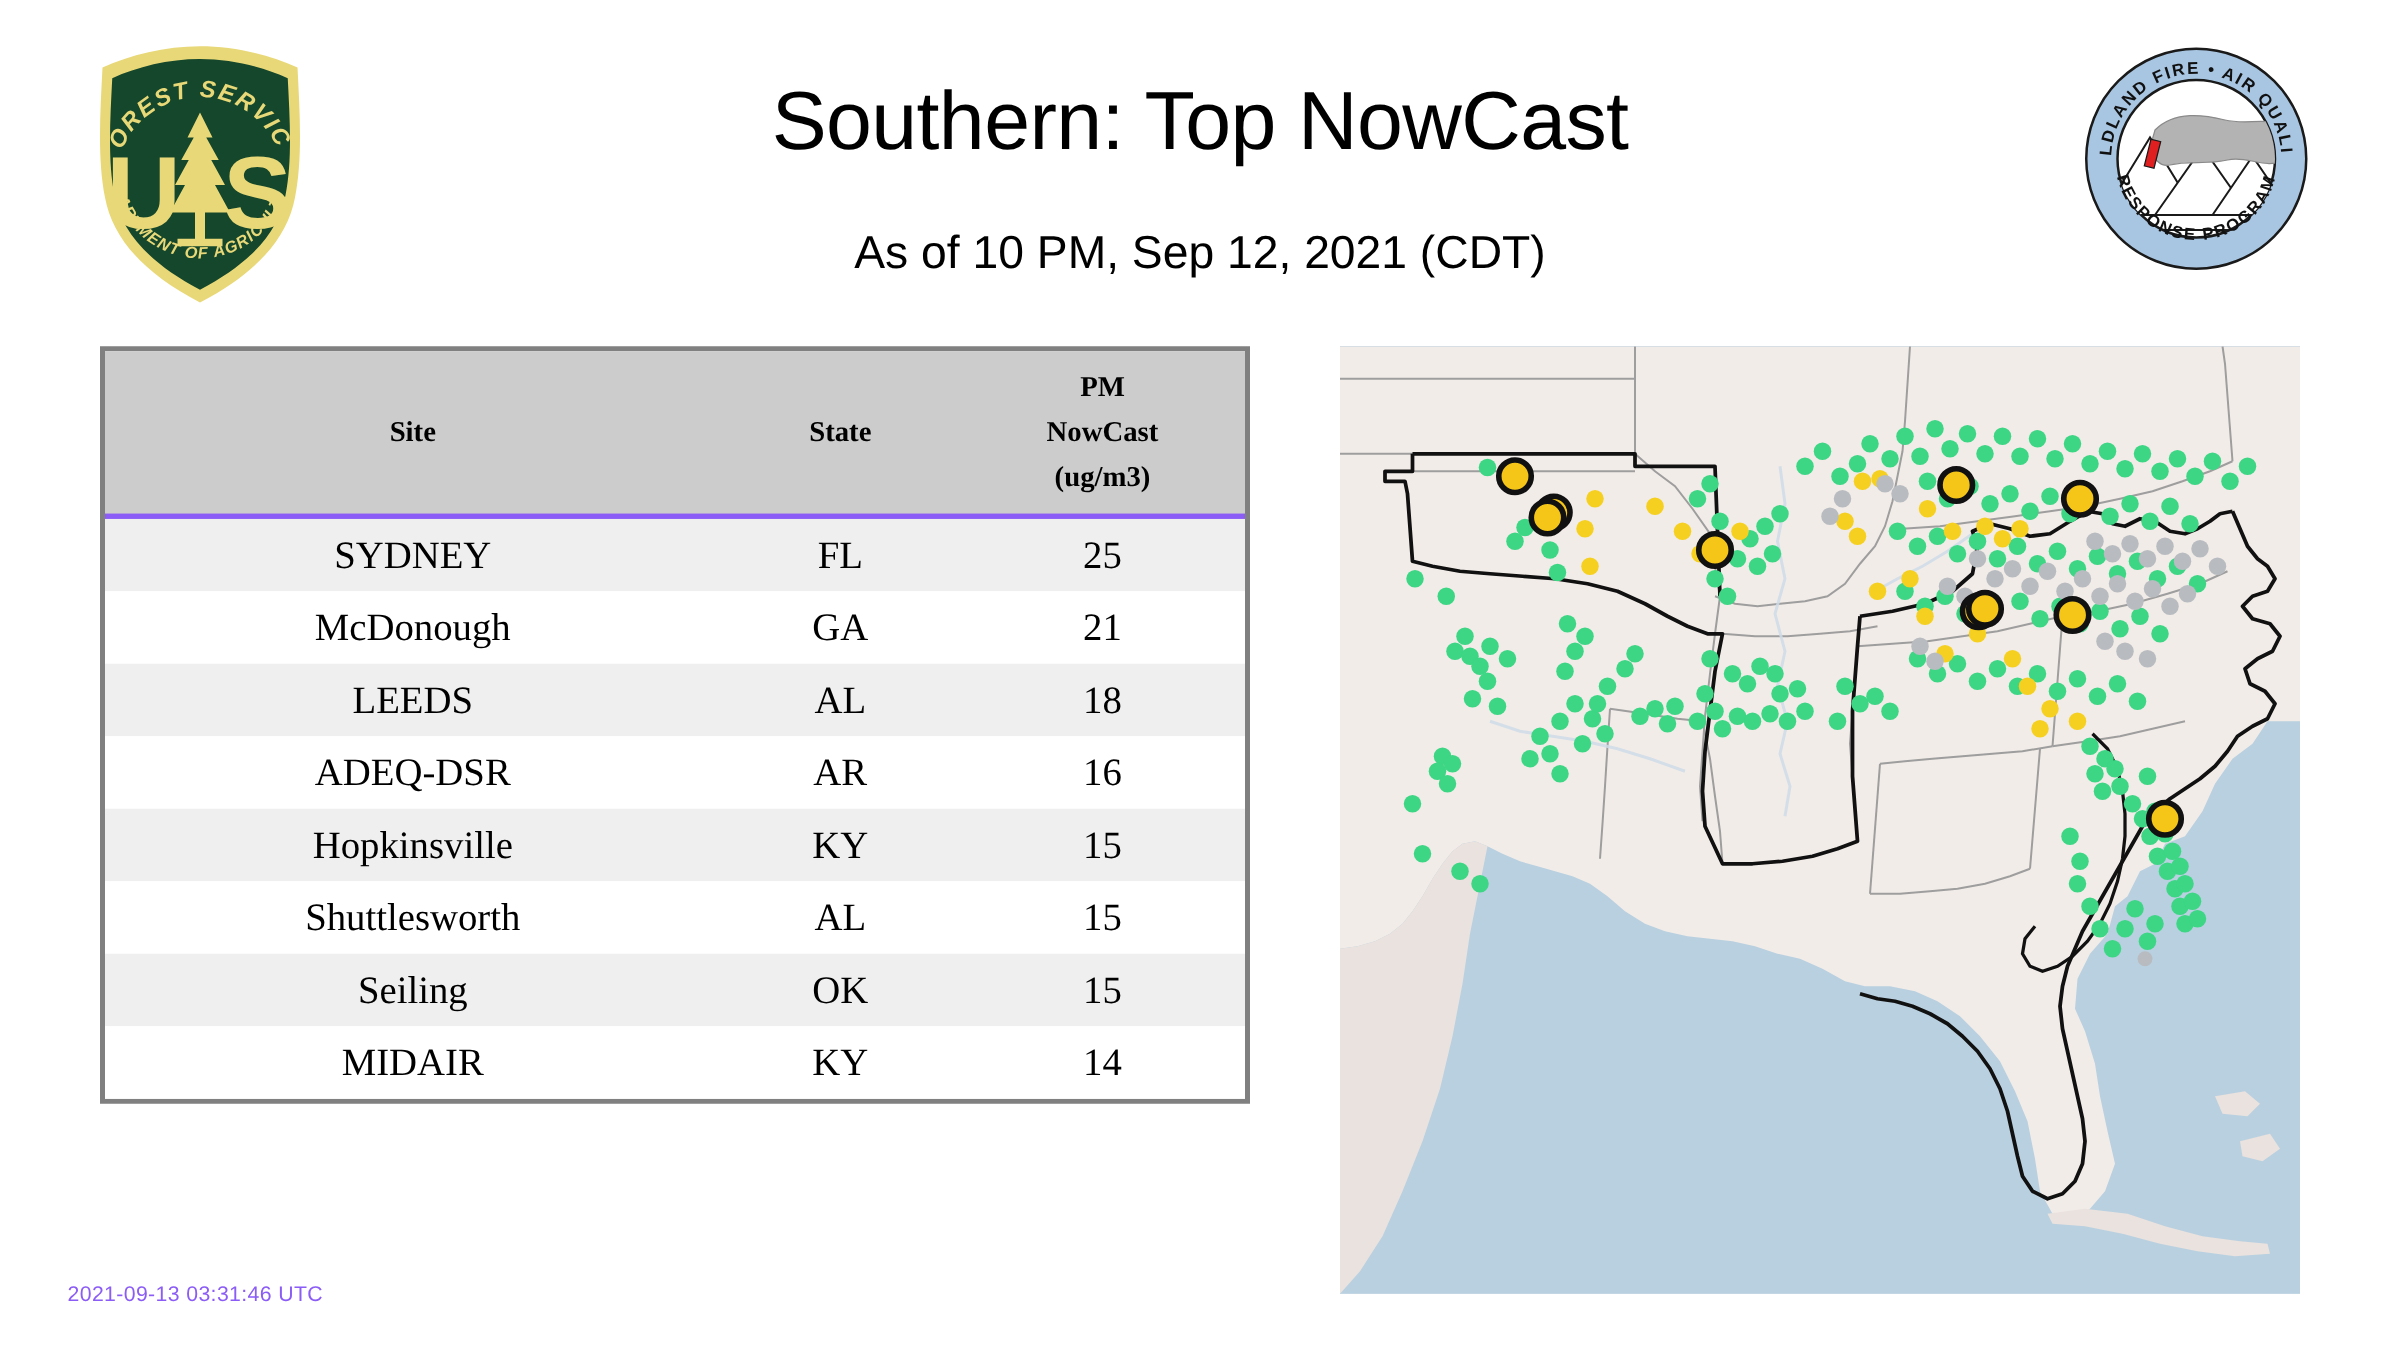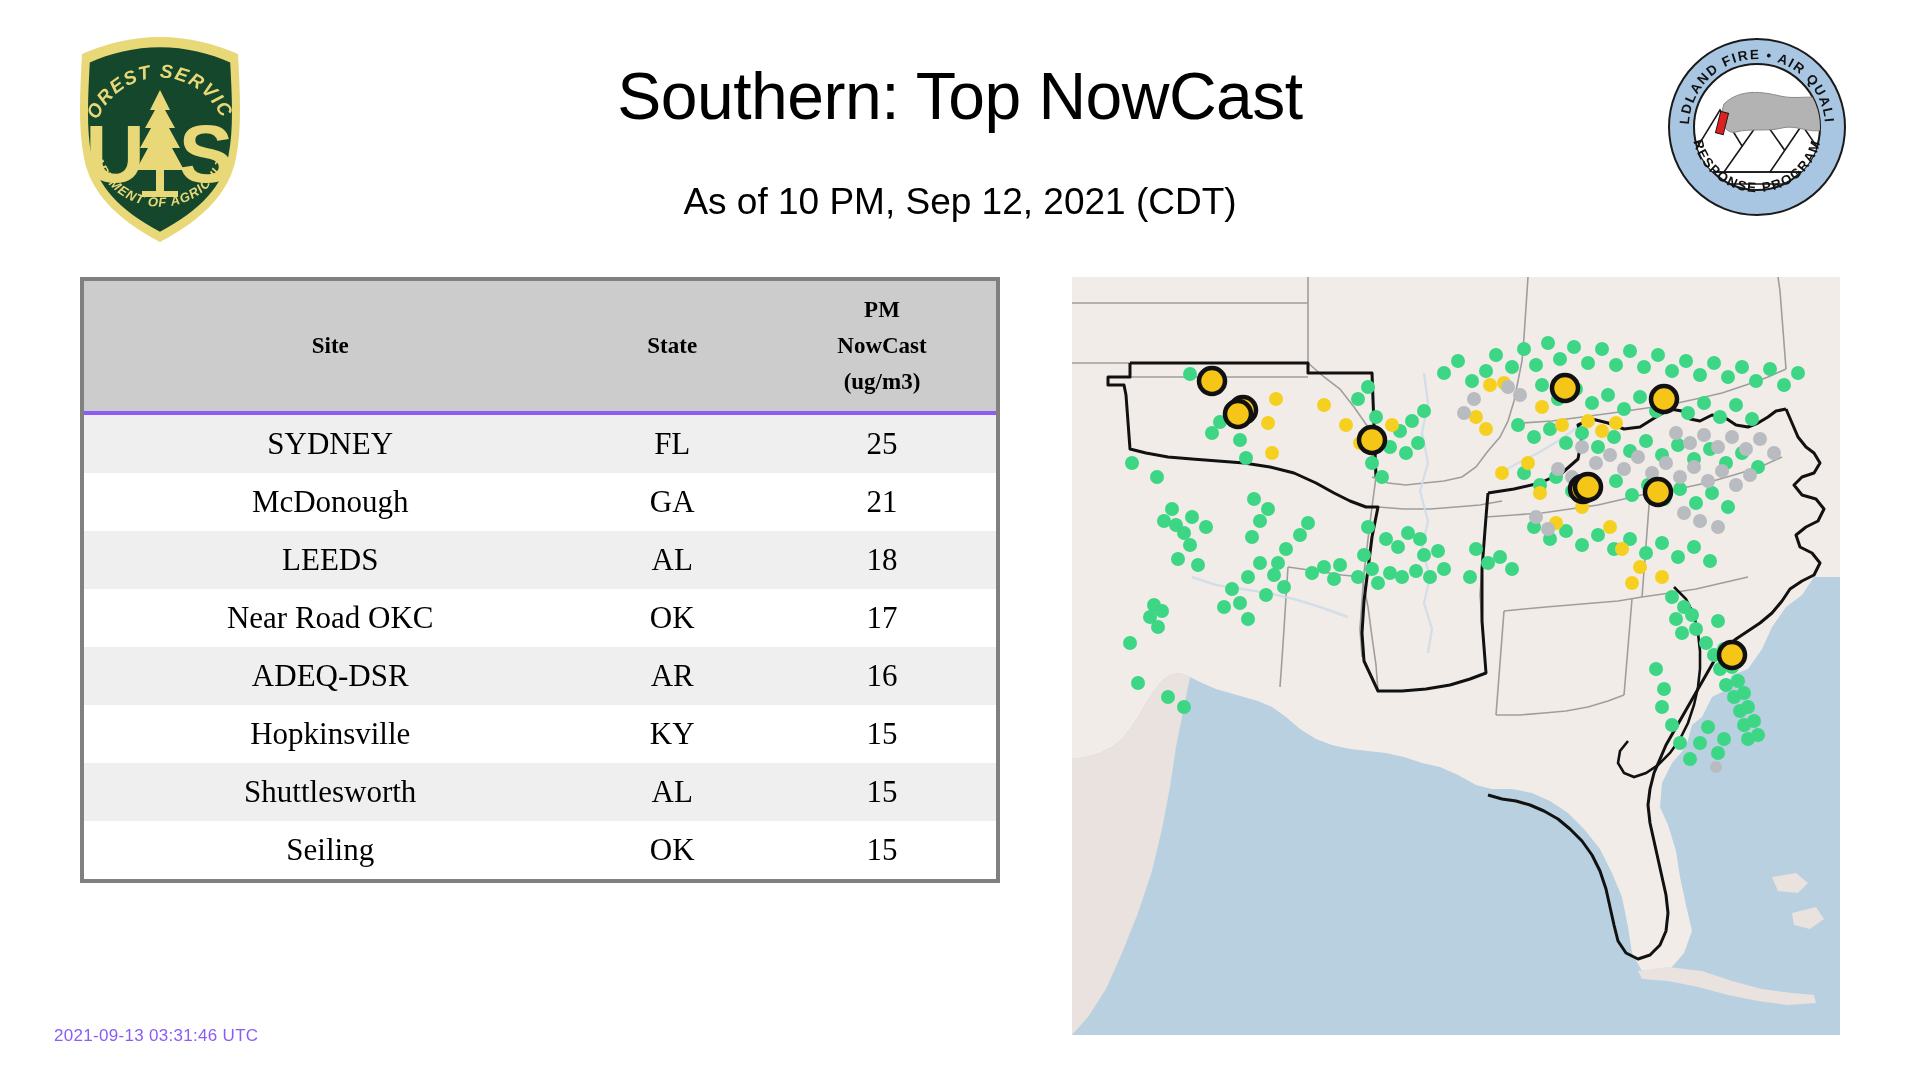--- a/index.html
+++ b/index.html
@@ -156,43 +156,43 @@
           <td>McDonough</td>
           <td>GA</td>
           <td>21</td>
         </tr>
         <tr>
           <td>LEEDS</td>
           <td>AL</td>
           <td>18</td>
         </tr>
         <tr>
-          <td>Near Road OKC</td>
-          <td>OK</td>
-          <td>17</td>
-        </tr>
-        <tr>
           <td>ADEQ-DSR</td>
           <td>AR</td>
           <td>16</td>
         </tr>
         <tr>
           <td>Hopkinsville</td>
           <td>KY</td>
           <td>15</td>
         </tr>
         <tr>
           <td>Shuttlesworth</td>
           <td>AL</td>
           <td>15</td>
         </tr>
         <tr>
           <td>Seiling</td>
           <td>OK</td>
           <td>15</td>
+        </tr>
+        <tr>
+          <td>MIDAIR</td>
+          <td>KY</td>
+          <td>14</td>
         </tr>
       </tbody>
   </table>
 </div>
 
 <div id="timestamp">2021-09-13 03:31:46 UTC</div>
 
 <div id="map">
   <svg width="768" height="758" viewBox="0 0 768 758">
 

